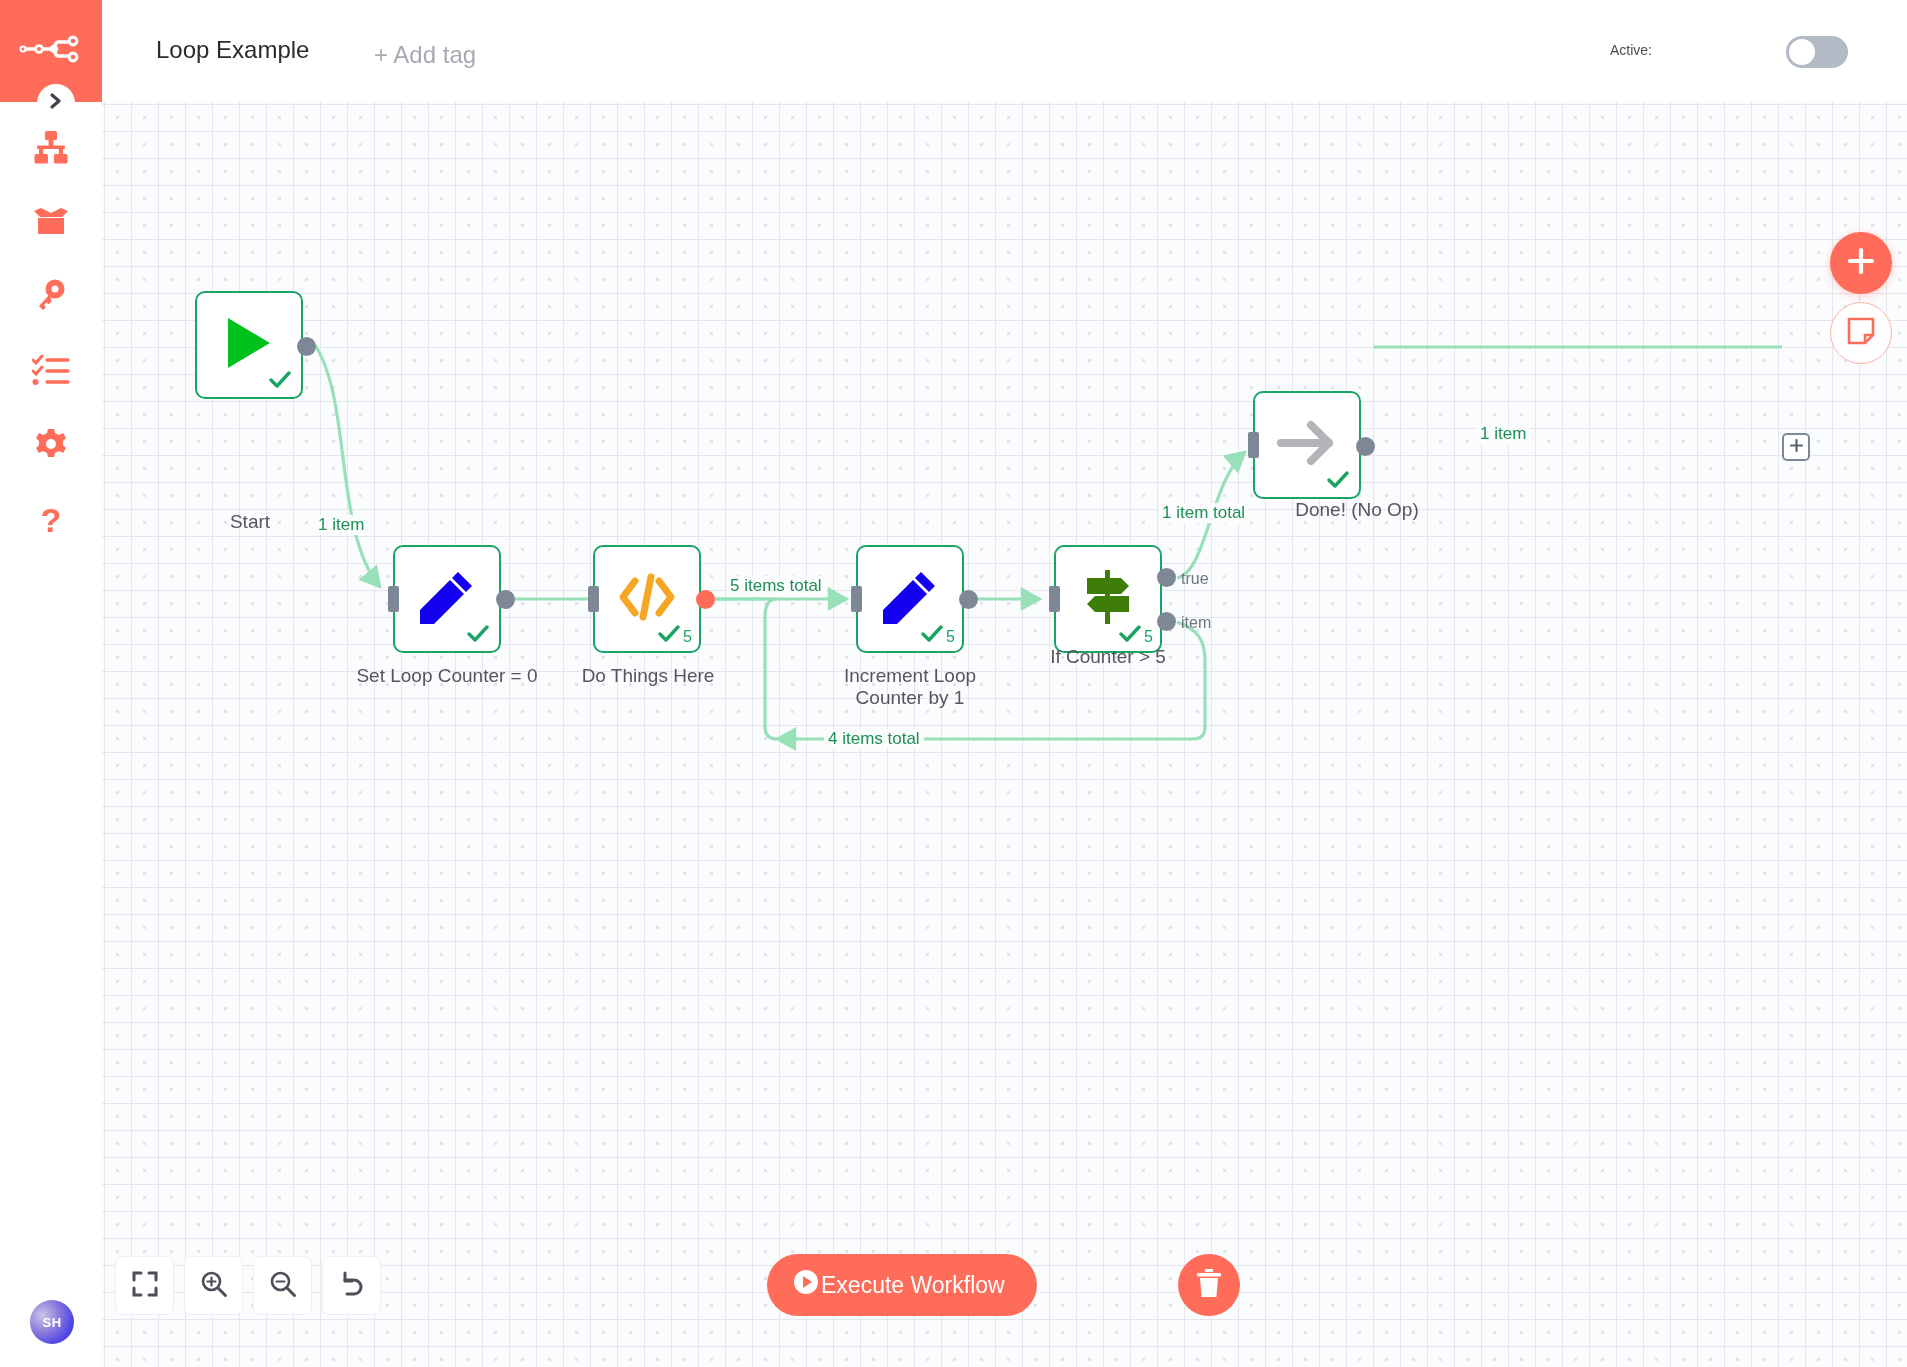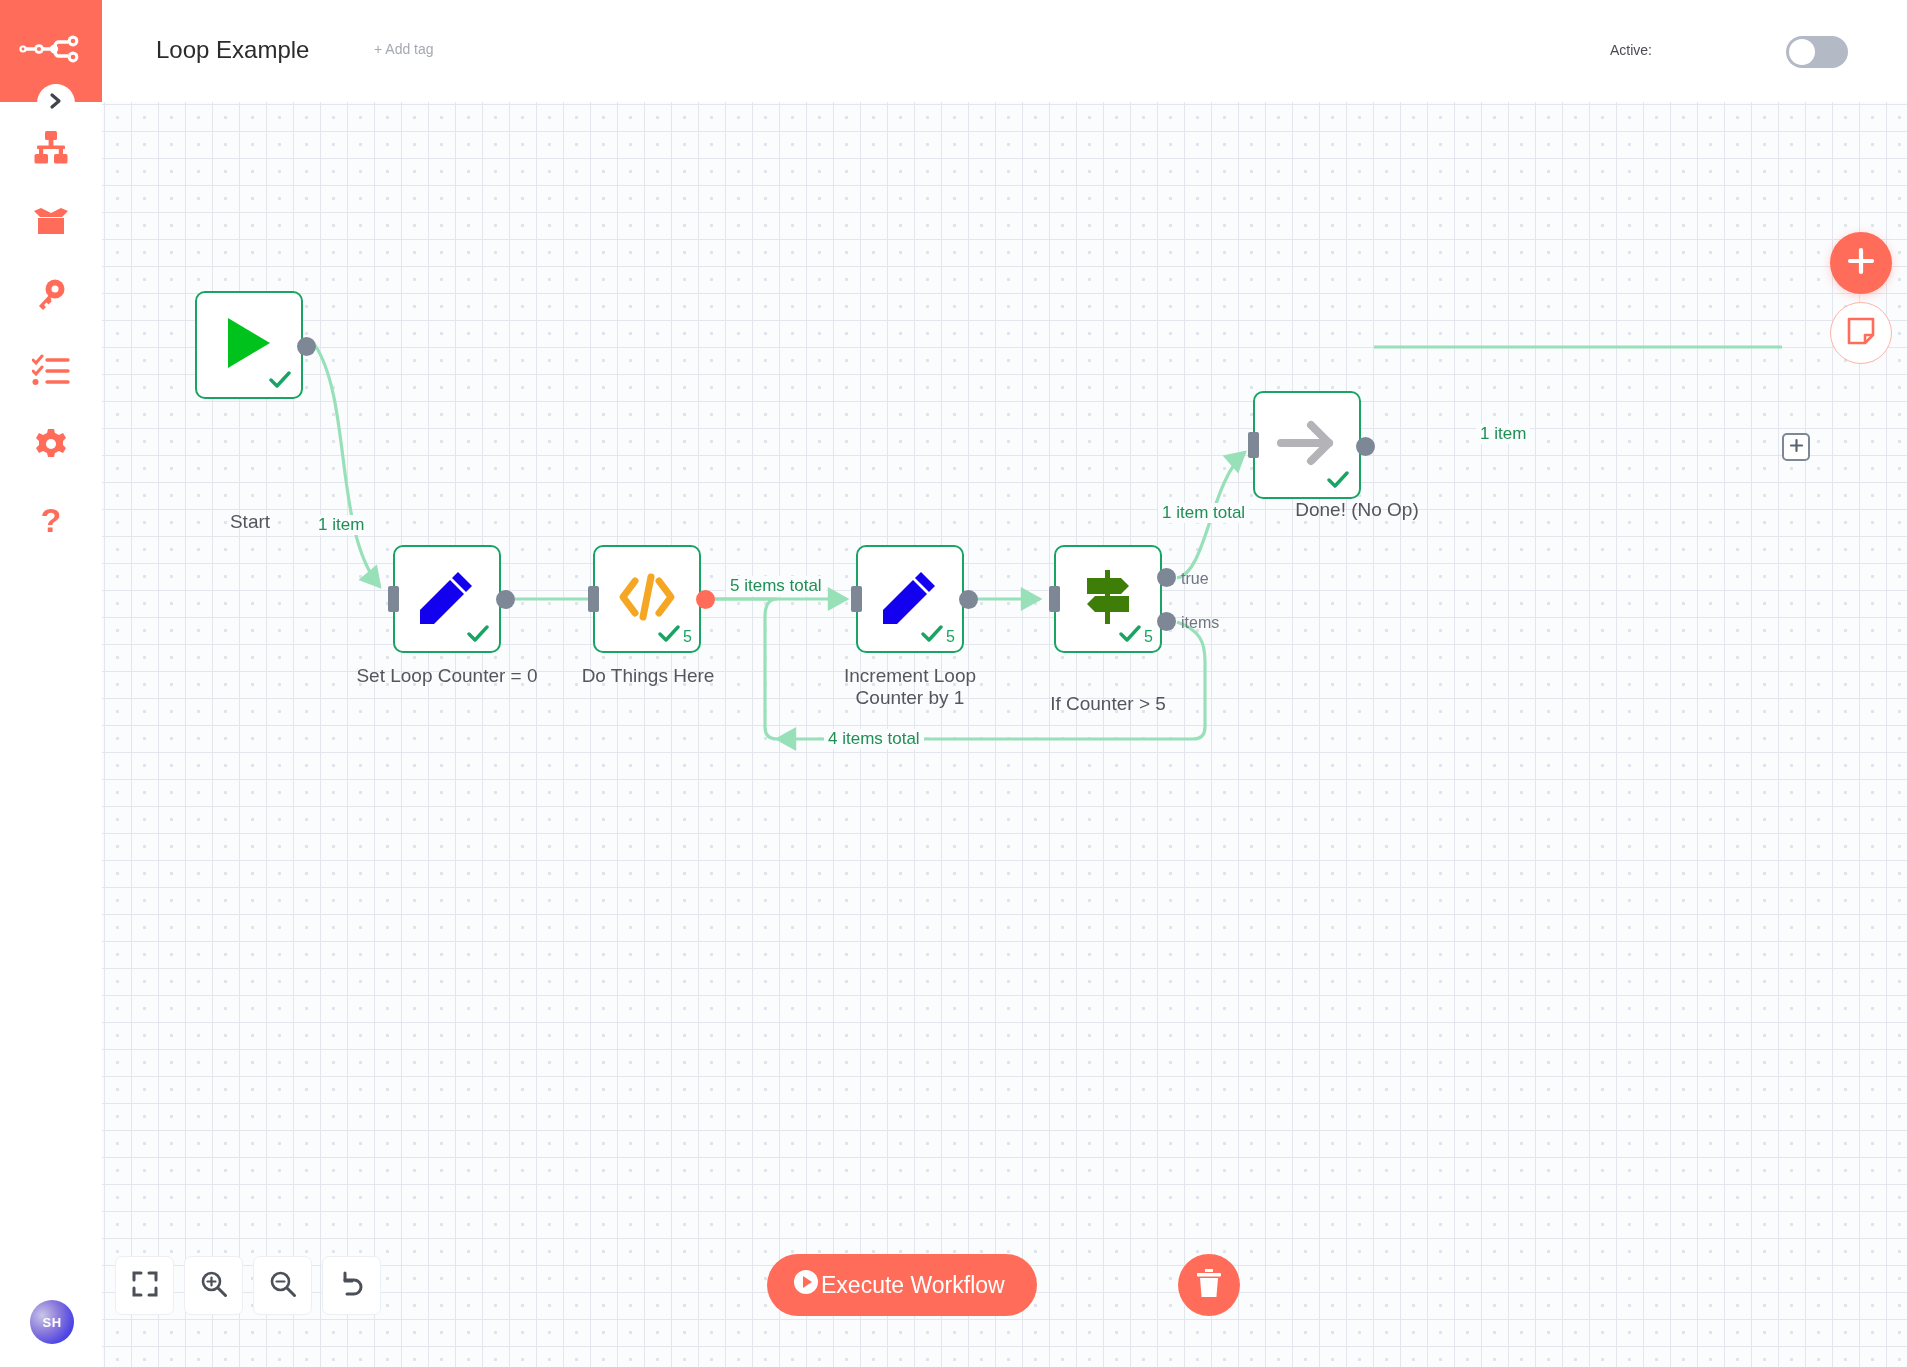--- a/index.html
+++ b/index.html
@@ -54,21 +54,21 @@
     z-index: 30;
     padding-left: 30px;
   }
   #wf-title {
     position: absolute; left: 54px; top: 36px;
     font-size: 24px; color: #2b2b2b;
     cursor: pointer; white-space: nowrap;
   }
   #add-tag {
     position: absolute; left: 272px; top: 41px;
-    font-size: 14px; color: #a5a9b1;
+    font-size: 24px; color: #a5a9b1;
     cursor: pointer; white-space: nowrap;
   }
   #active-label {
     position: absolute; left: 1508px; top: 42px;
     font-size: 14px; color: #4b4b53; white-space: nowrap;
   }
   #active-toggle {
     position: absolute; left: 1684px; top: 36px;
     width: 62px; height: 32px; border-radius: 16px;
     background: #b3bac6; cursor: pointer;
@@ -449,22 +449,22 @@
           <path d="M2 9l6 6L20 2" fill="none" stroke="#19a463" stroke-width="3.4" stroke-linecap="round" stroke-linejoin="round"></path>
         </svg>
       </span>
       <span class="count">5</span>
     </span>
   </div>
   <div class="ep-in" style="left:947px; top:484px;"></div>
   <div class="ep-out" style="left:1055px; top:466px;"></div>
   <div class="ep-name" style="left:1079px; top:468px;">true</div>
   <div class="ep-out" style="left:1055px; top:510px;"></div>
-  <div class="ep-name" style="left:1079px; top:512px;">items</div>
-  <div class="nlabel" style="left:898px; top:591px; width:216px;text-align:center;">If Counter &gt; 5</div>
+  <div class="ep-name" style="left:1079px; top:512px;">item</div>
+  <div class="nlabel" style="left:898px; top:544px; width:216px;text-align:center;">If Counter &gt; 5</div>
 
   <div class="node" style="left:1151px; top:289px;">
     <span>
       <svg width="60" height="48" viewBox="0 0 60 48">
         <g fill="none" stroke="#b3b3b8" stroke-width="8" stroke-linecap="round" stroke-linejoin="round">
           <path d="M4 24h48"></path>
           <path d="M34 6l18 18-18 18"></path>
         </g>
       </svg>
     </span>

